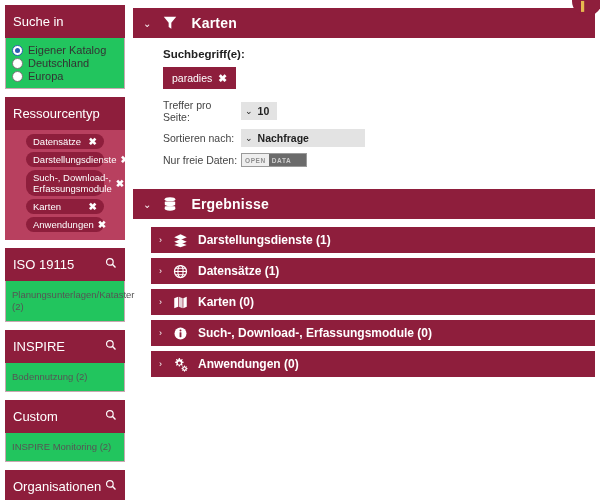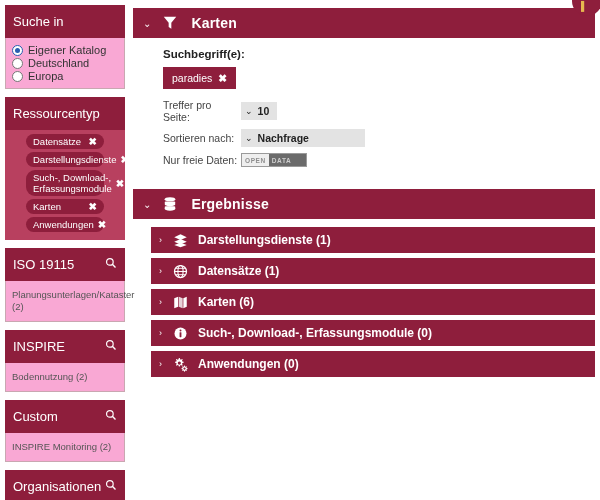--- a/index.html
+++ b/index.html
@@ -35,21 +35,21 @@
     padding:9px 8px;
     font-size:13px;font-weight:normal;
     position:relative;
     line-height:15px;
   }
   .panel-head .search-ico{
     position:absolute;right:8px;top:9px;
     width:12px;height:12px;
   }
   .panel-body{
-    background:#f9a8d4;border:1px solid #c9a7b1;border-top:none;
+    background:#22c55e;border:1px solid #c9a7b1;border-top:none;
     padding:5px 6px;
   }
   .panel-body.tinted{
     background:#b8405f;
     border:1px solid #b8405f;border-top:none;
     padding:4px 20px;
   }
   
   .radio-row{display:flex;align-items:center;margin:1px 0;font-size:11px;color:#333;}
   .radio{
@@ -343,21 +343,21 @@
 
         <div class="res-row">
           <span class="caret">›</span>
           <span class="rico">
             <svg viewBox="0 0 18 18" width="15" height="15">
               <path d="M1.5 4 L6.2 2.2 L6.2 14 L1.5 15.8 Z" fill="#fff"></path>
               <path d="M7 2.2 L11.6 4 L11.6 15.8 L7 14 Z" fill="#fff" opacity="0.8"></path>
               <path d="M12.4 4 L16.5 2.2 L16.5 14 L12.4 15.8 Z" fill="#fff"></path>
             </svg>
           </span>
-          <span>Karten (6)</span>
+          <span>Karten (0)</span>
         </div>
 
         <div class="res-row">
           <span class="caret">›</span>
           <span class="rico">
             <svg viewBox="0 0 18 18" width="15" height="15">
               <circle cx="9" cy="9" r="7.2" fill="#fff"></circle>
               <circle cx="9" cy="5.3" r="1.2" fill="#8e1e3c"></circle>
               <rect x="7.9" y="7.4" width="2.2" height="6" rx="0.5" fill="#8e1e3c"></rect>
             </svg>

